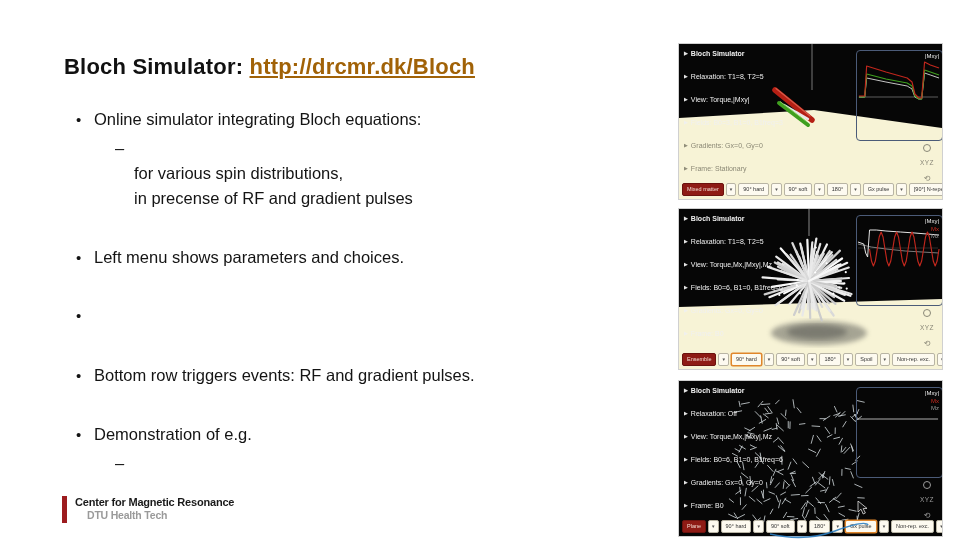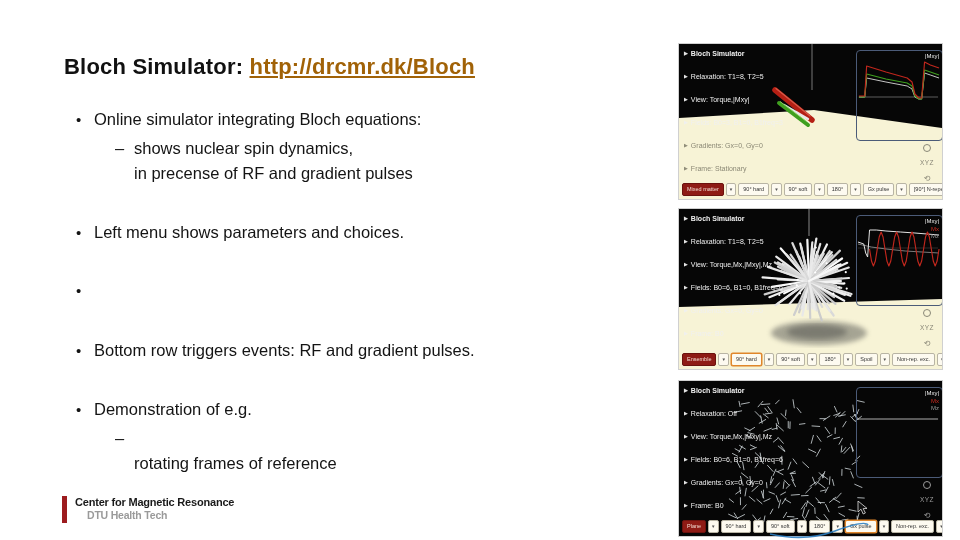--- a/index.html
+++ b/index.html
@@ -63,21 +63,23 @@
   <span>Bloch Simulator: </span><a>http://drcmr.dk/Bloch</a>
 </div>
 
 <div class="bullets">
     <div class="line lvl1">
       <span class="mark">•</span>
       <span>Online simulator integrating Bloch equations:</span>
     </div>
     <div class="line lvl2">
       <span class="mark">–</span>
-      <span> shows nuclear spin dynamics,</span>
+    </div>
+    <div class="line lvl3">
+      <span>for various spin distributions,</span>
     </div>
     <div class="line lvl3">
       <span>in precense of RF and gradient pulses</span>
     </div>
     <div class="line lvl1">
       <span class="mark">•</span>
       <span>Left menu shows parameters and choices.</span>
     </div>
     <div class="line lvl1">
       <span class="mark">•</span>
@@ -85,23 +87,20 @@
     <div class="line lvl1">
       <span class="mark">•</span>
       <span>Bottom row triggers events: RF and gradient pulses.</span>
     </div>
     <div class="line lvl1">
       <span class="mark">•</span>
       <span>Demonstration of e.g.</span>
     </div>
     <div class="line lvl2">
       <span class="mark">–</span>
-    </div>
-    <div class="line lvl3">
-      <span>rotating frames of reference</span>
     </div>
   </div>
 
 <div class="logo">
   <div class="bar"></div>
   <div>
     <div class="org">Center for Magnetic Resonance</div>
     <div class="dept">DTU Health Tech</div>
   </div>
 </div>

